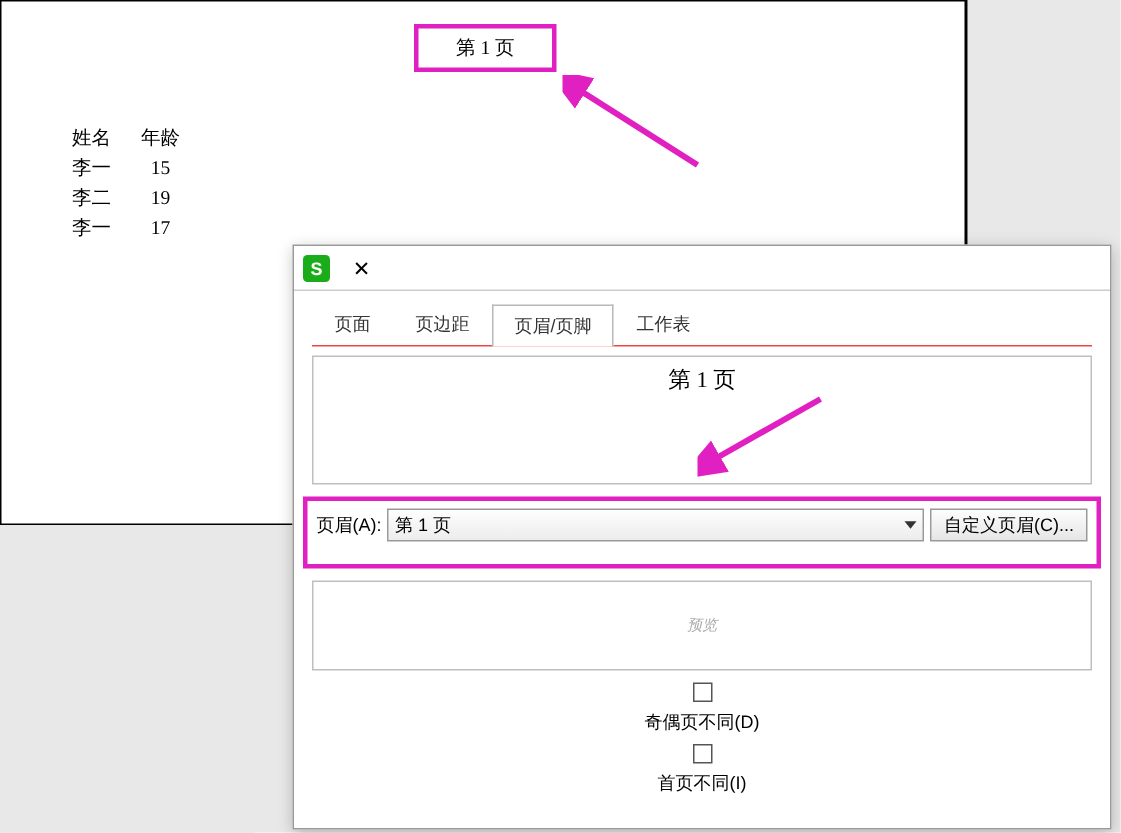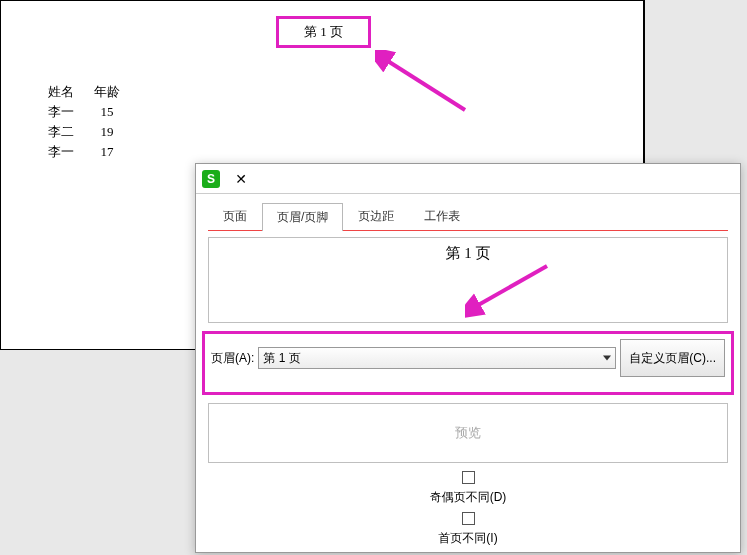--- a/index.html
+++ b/index.html
@@ -139,21 +139,22 @@
     font-family: "SimSun", serif;
   }
   .preview-placeholder {
     position: absolute;
     top: 50%;
     left: 0;
     right: 0;
     text-align: center;
     transform: translateY(-50%);
     color: #aaa;
-    font-size: 13px;
+    font-size: 10px;
+    font-style: italic;
   }
   .control-row {
     display: flex;
     align-items: center;
     margin-bottom: 8px;
     gap: 4px;
   }
   .control-label { font-size: 12px; white-space: nowrap; }
   .combo {
     flex: 1;
@@ -171,21 +172,21 @@
     position: absolute;
     right: 4px;
     top: 50%;
     transform: translateY(-50%);
     width: 0; height: 0;
     border-left: 4px solid transparent;
     border-right: 4px solid transparent;
     border-top: 5px solid #333;
   }
   .btn {
-    height: 38px;
+    height: 22px;
     padding: 0 8px;
     border: 1px solid #999;
     background: linear-gradient(#fdfdfd, #e6e6e6);
     font-size: 12px;
     display: flex;
     align-items: center;
     cursor: pointer;
     white-space: nowrap;
   }
   
@@ -251,22 +252,22 @@
 <div class="dialog">
   <div class="titlebar">
     <div class="app-icon">S</div>
     <div class="close-btn">
       <span>✕</span>
     </div>
   </div>
   <div class="dialog-body">
     <div class="tabs">
       <div class="tab">页面</div>
+      <div class="tab">页边距</div>
       <div class="tab active">页眉/页脚</div>
-      <div class="tab">页边距</div>
       <div class="tab">工作表</div>
     </div>
 
     <div class="preview-box">
       <div class="preview-label">第 1 页</div>
     </div>
 
     <div class="highlight-row">
       <div class="control-row">
         <span class="control-label">页眉(A):</span>

